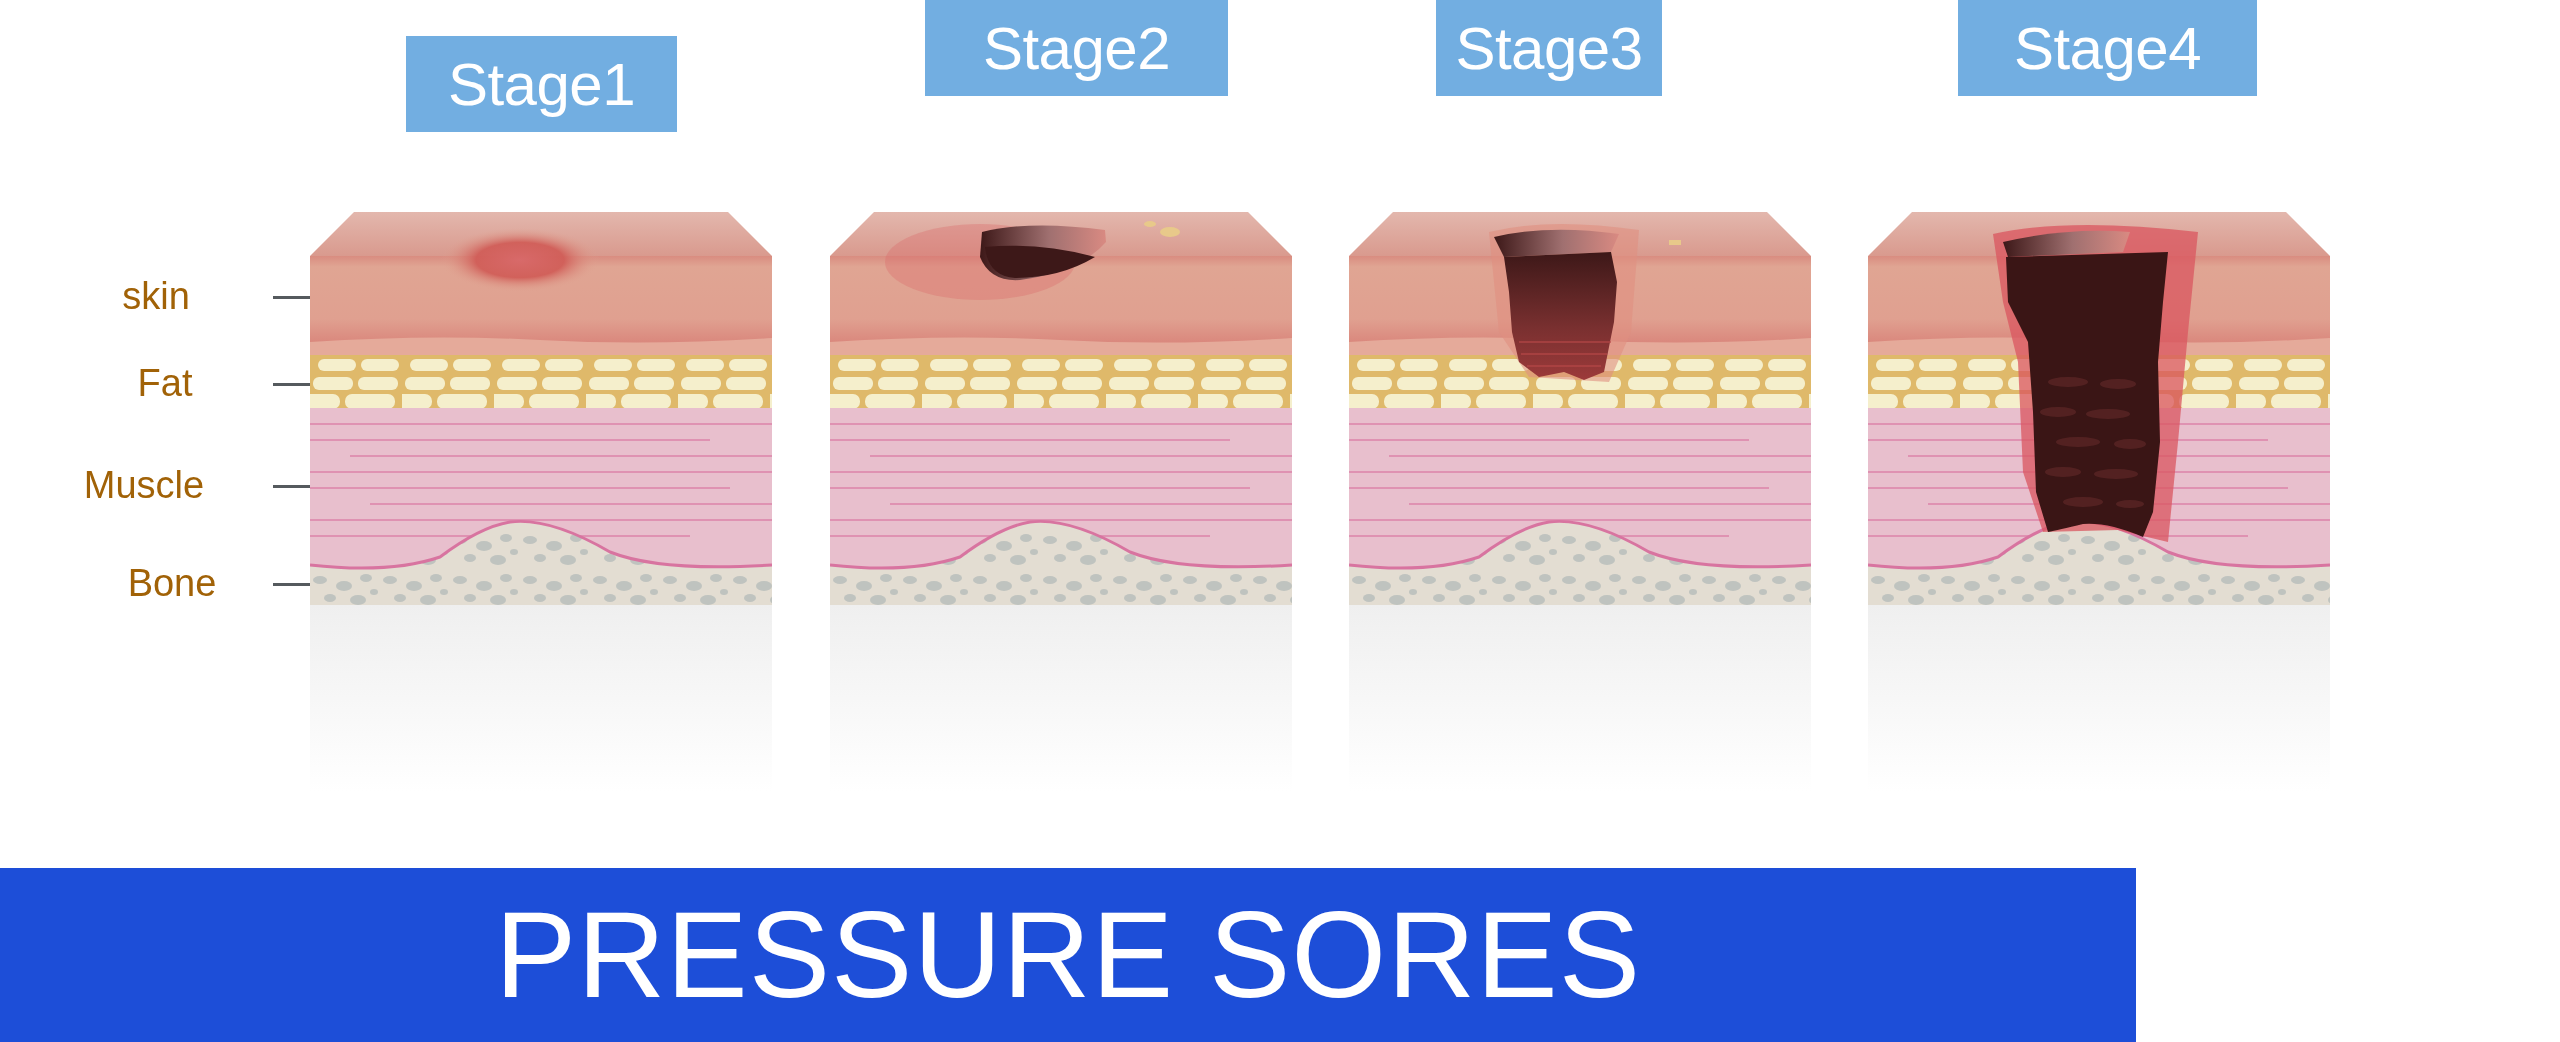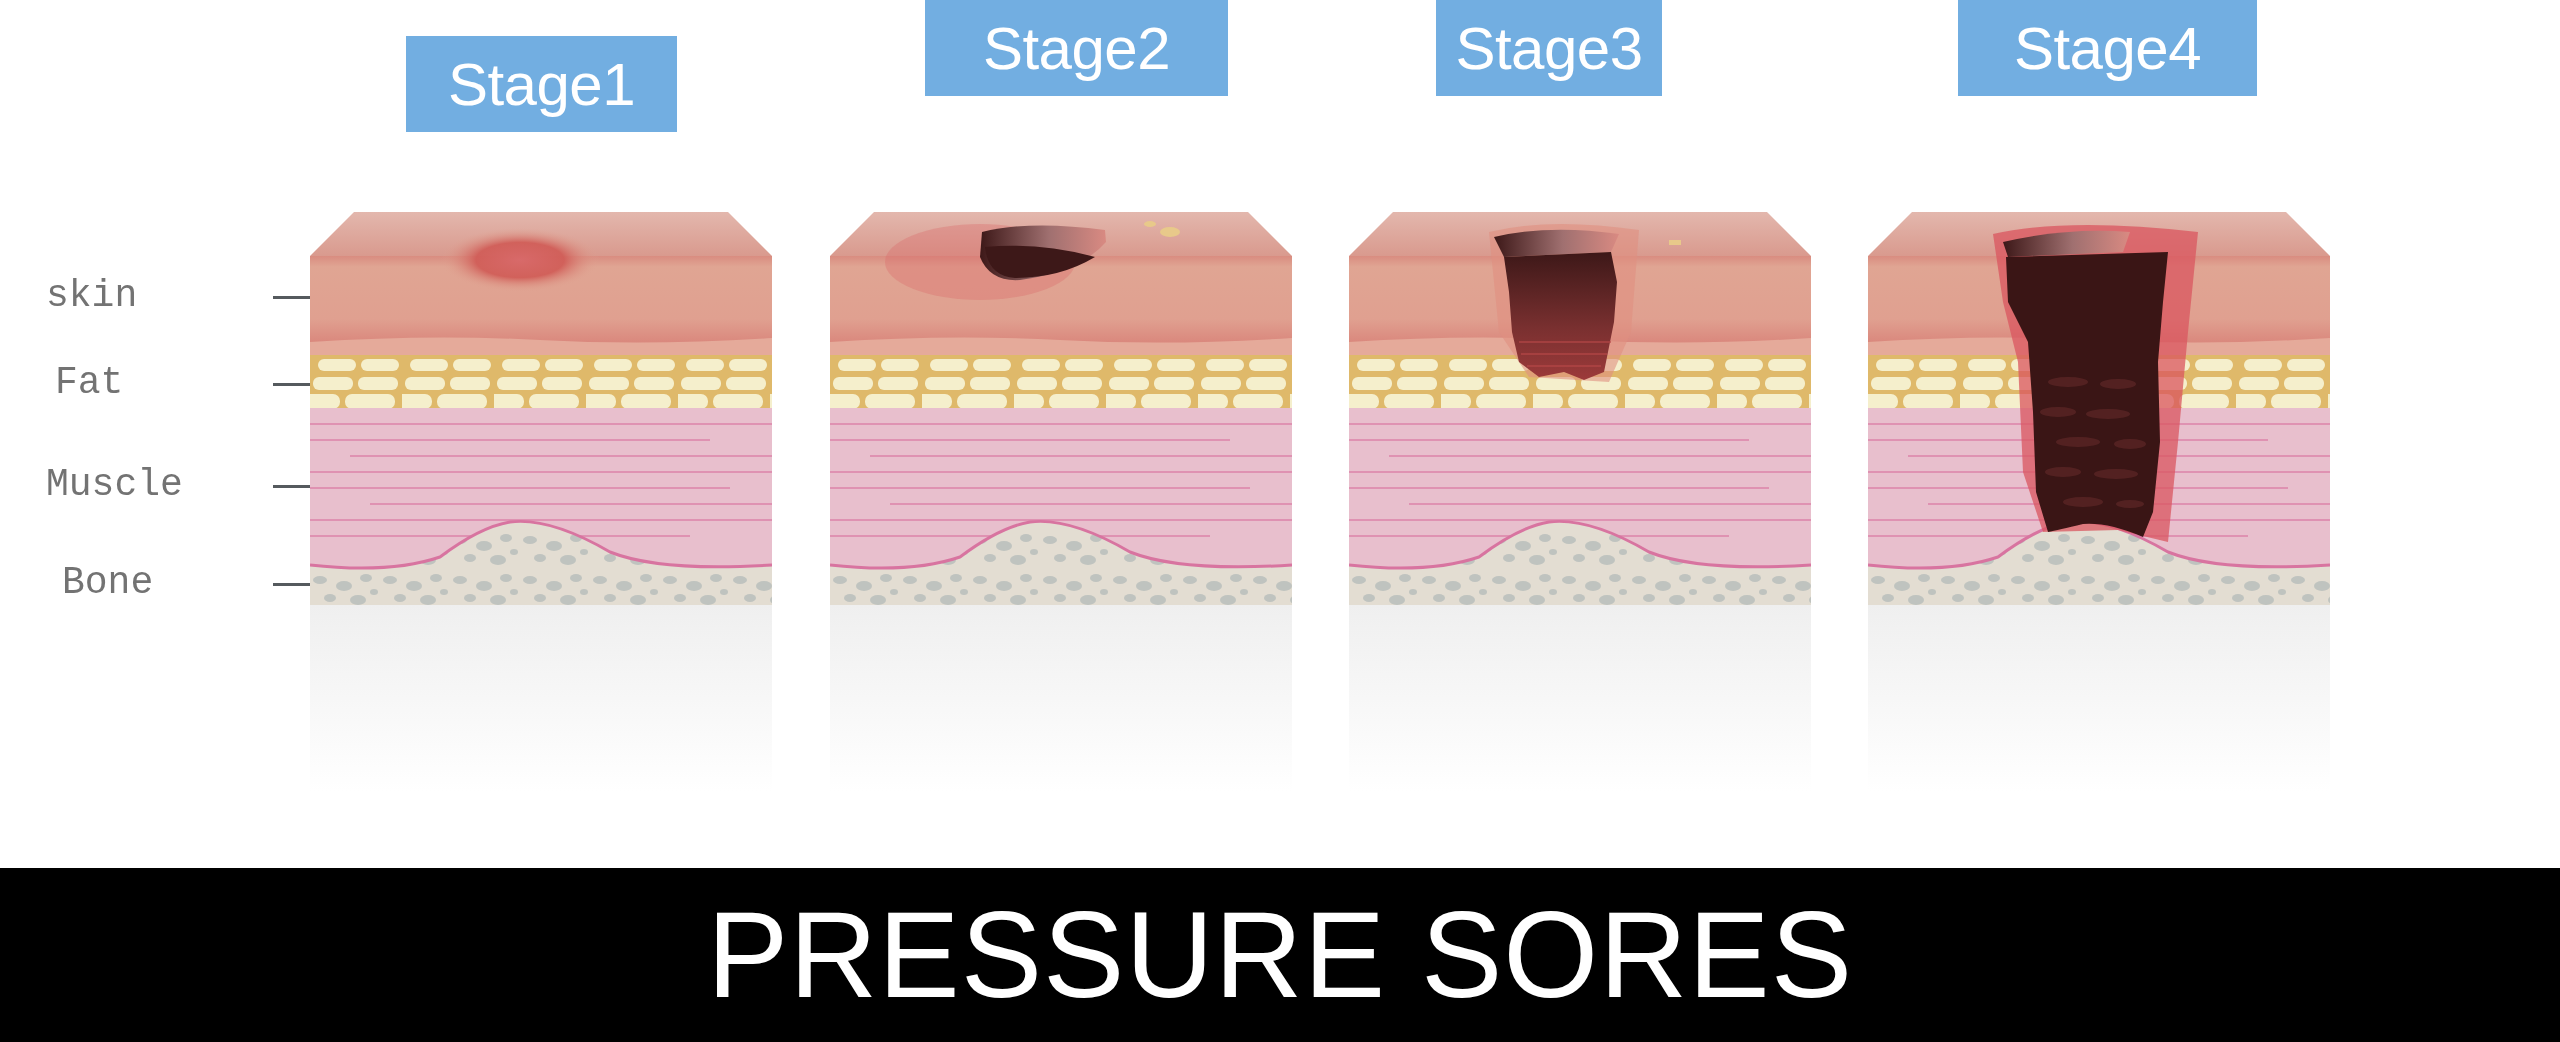--- a/index.html
+++ b/index.html
@@ -1,44 +1,44 @@
 <!DOCTYPE html>
 <html><head>
 <meta charset="utf-8">
 <style>
   html, body { margin:0; padding:0; }
   body { width:2560px; height:1042px; background:#ffffff; position:relative; overflow:hidden;
          font-family:"Liberation Sans", sans-serif; }
   .stage-header { position:absolute; top:0; height:96px; background:#72aee1; color:#fff;
          font-size:60px; display:flex; align-items:center; justify-content:center; letter-spacing:-0.5px; }
-  .label { position:absolute; color:#737373; font-size:38px; text-align:left; width:220px; line-height:40px;font-family:Liberation Mono, monospace; }
+  .label { position:absolute; color:#a16207; font-size:38px; text-align:center; width:220px; line-height:40px; }
   .leader { position:absolute; height:3px; background:#555a5e; width:42px; }
   .dot { position:absolute; width:11px; height:11px; border-radius:50%; background:#555a5e; }
   .block { position:absolute; top:212px; width:462px; height:580px; }
   .block svg { display:block; }
-  .banner { position:absolute; left:0; top:868px; width:2560px; height:174px; background:#000000;
+  .banner { position:absolute; left:0; top:868px; width:2136px; height:174px; background:#1d4ed8;
          display:flex; align-items:center; justify-content:center; color:#fff; font-size:122px; letter-spacing:1px; }
 </style>
 </head>
 <body>
 
 <div class="stage-header" style="left:406px;width:271px;margin-top:36px;">Stage1</div>
 <div class="stage-header" style="left:925px;width:303px;">Stage2</div>
 <div class="stage-header" style="left:1436px;width:226px;">Stage3</div>
 <div class="stage-header" style="left:1958px;width:299px;">Stage4</div>
 
 <div class="label" style="left:46px;top:276px;">skin</div>
 <div class="leader" style="left:273px;top:296px;"></div>
 <div class="dot" style="left:313px;top:292px;"></div>
 
 <div class="label" style="left:55px;top:363px;">Fat</div>
 <div class="leader" style="left:273px;top:383px;"></div>
 <div class="dot" style="left:313px;top:379px;"></div>
 
-<div class="label" style="left:46px;top:465px;">Muscle</div>
+<div class="label" style="left:34px;top:465px;">Muscle</div>
 <div class="leader" style="left:273px;top:485px;"></div>
 <div class="dot" style="left:313px;top:481px;"></div>
 
 <div class="label" style="left:62px;top:563px;">Bone</div>
 <div class="leader" style="left:273px;top:583px;"></div>
 <div class="dot" style="left:313px;top:579px;"></div>
 
 <svg width="0" height="0" style="position:absolute">
   <defs>
     <linearGradient id="gTop" x1="0" y1="0" x2="0" y2="1">

